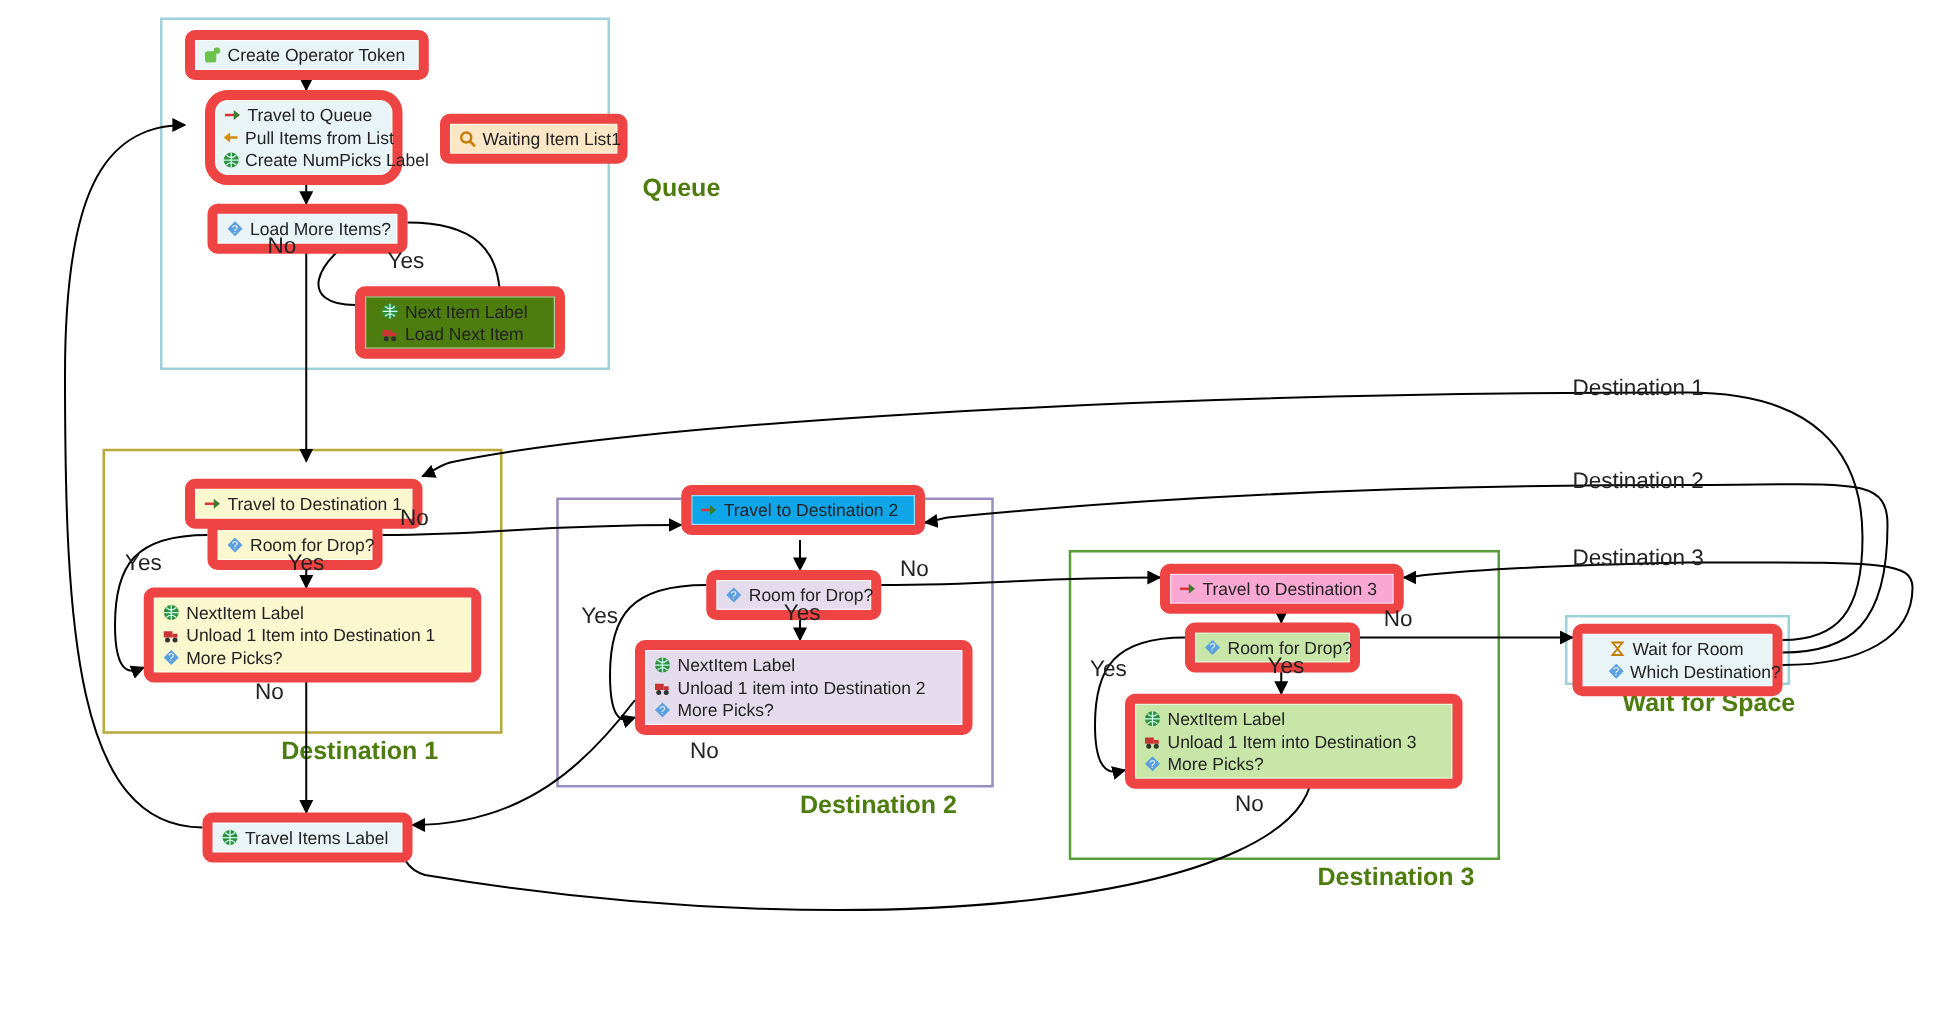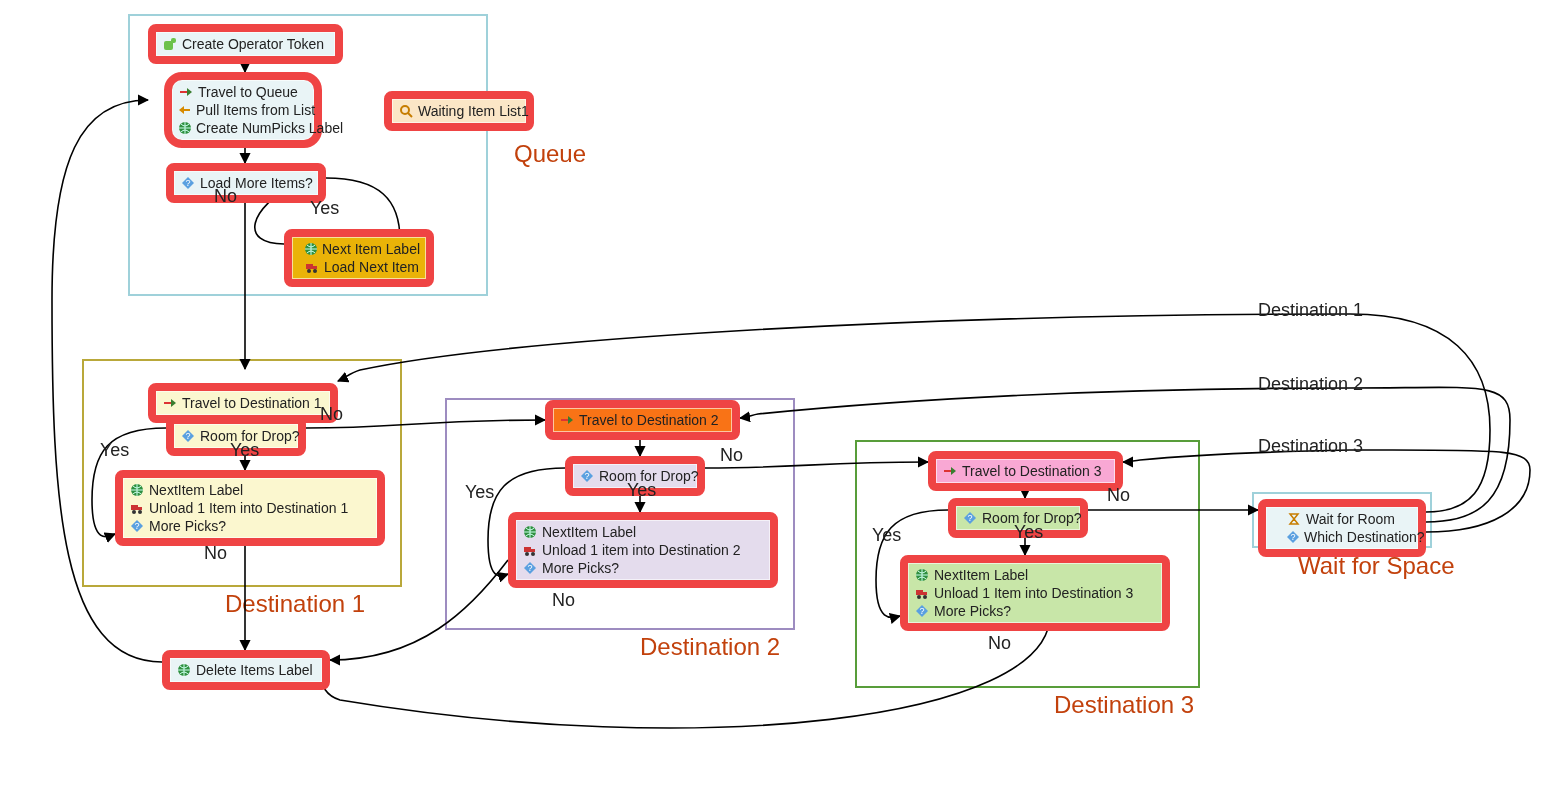--- a/index.html
+++ b/index.html
@@ -1,19 +1,19 @@
 <!DOCTYPE html>
 <html><head>
 <meta charset="utf-8">
 <style>
   html,body{margin:0;padding:0;background:#fff;font-family:"Segoe UI",Tahoma,Arial,sans-serif;font-size:14px;color:#222;}
   #stage{position:relative;width:1553px;height:810px;}
   svg.wires{position:absolute;left:0;top:0;width:1553px;height:810px;pointer-events:none;}
   .container{position:absolute;border:2px solid;box-sizing:border-box;}
-  .container-label{position:absolute;font-size:24px;color:#c2410c;white-space:nowrap;}
+  .container-label{position:absolute;font-size:20px;color:#4d7c0f;white-space:nowrap;font-weight:bold;}
   .node{position:absolute;border:8px solid #ef4444;border-radius:8px;padding:3px 6px;box-sizing:border-box;box-shadow:inset 0 0 0 1px rgba(255,255,255,.6);text-align:center;}
   .node .row{display:flex;align-items:center;gap:4px;line-height:18px;white-space:nowrap;}
   .node.single{display:flex;align-items:center;}
   .edge-label{position:absolute;font-size:18px;color:#222;white-space:nowrap;}
   .ic{display:inline-flex;width:16px;height:16px;align-items:center;justify-content:center;font-size:12px;}
   .ic svg{display:block;}
 </style>
 </head>
 <body>
 <div id="stage">
@@ -97,21 +97,21 @@
         <div class="row">
           <span class="ic">
             <svg width="14" height="14">
               <circle cx="7" cy="7" r="6" fill="#2f8f3f"></circle>
               <path d="M1 7 H13 M7 1 V13 M3 3 Q7 7 11 3 M3 11 Q7 7 11 11" stroke="#cfe" stroke-width="1" fill="none"></path>
             </svg>
           </span>
           <span>Create NumPicks Label</span>
         </div>
       </div>
-      <div class="node single" style="left: 352px; top: 91px; width: 150px; background: rgb(251, 230, 198); margin-left: 32px;">
+      <div class="node single" style="left: 352px; top: 91px; width: 150px; background: rgb(251, 230, 198);">
         <div class="row">
           <span class="ic">
             <svg width="14" height="14">
               <circle cx="6" cy="6" r="4" fill="none" stroke="#c77d00" stroke-width="2"></circle>
               <path d="M9 9 L13 13" stroke="#c77d00" stroke-width="2"></path>
             </svg>
           </span>
           <span>Waiting Item List1</span>
         </div>
       </div>
@@ -119,21 +119,21 @@
         <div class="row">
           <span class="ic">
             <svg width="14" height="14">
               <path d="M7 1 L13 7 L7 13 L1 7 Z" fill="#5aa0e0"></path>
               <text x="7" y="10" text-anchor="middle" font-size="9" fill="#fff">?</text>
             </svg>
           </span>
           <span>Load More Items?</span>
         </div>
       </div>
-      <div class="node" style="left: 284px; top: 229px; width: 150px; background: #eab308; padding-left: 12px;">
+      <div class="node" style="left: 284px; top: 229px; width: 168px; background: #4d7c0f; padding-left: 12px;">
         <div class="row">
           <span class="ic">
             <svg width="14" height="14">
               <circle cx="7" cy="7" r="6" fill="#2f8f3f"></circle>
               <path d="M1 7 H13 M7 1 V13 M3 3 Q7 7 11 3 M3 11 Q7 7 11 11" stroke="#cfe" stroke-width="1" fill="none"></path>
             </svg>
           </span>
           <span>Next Item Label</span>
         </div>
         <div class="row">
@@ -194,21 +194,21 @@
         <div class="row">
           <span class="ic">
             <svg width="14" height="14">
               <path d="M7 1 L13 7 L7 13 L1 7 Z" fill="#5aa0e0"></path>
               <text x="7" y="10" text-anchor="middle" font-size="9" fill="#fff">?</text>
             </svg>
           </span>
           <span>More Picks?</span>
         </div>
       </div>
-      <div class="node single" style="left: 545px; top: 400px; width: 195px; background: #f97316;">
+      <div class="node single" style="left: 545px; top: 388px; width: 195px; background: #0ea5e9;">
         <div class="row">
           <span class="ic">
             <svg width="14" height="14">
               <path d="M1 7 L10 7" stroke="#d33" stroke-width="2"></path>
               <path d="M8 3 L13 7 L8 11" fill="#3a7d2f"></path>
             </svg>
           </span>
           <span>Travel to Destination 2</span>
         </div>
       </div>
@@ -327,21 +327,21 @@
         </div>
       </div>
       <div class="node single" style="left: 162px; top: 650px; width: 168px; background: rgb(233, 244, 246);">
         <div class="row">
           <span class="ic">
             <svg width="14" height="14">
               <circle cx="7" cy="7" r="6" fill="#2f8f3f"></circle>
               <path d="M1 7 H13 M7 1 V13 M3 3 Q7 7 11 3 M3 11 Q7 7 11 11" stroke="#cfe" stroke-width="1" fill="none"></path>
             </svg>
           </span>
-          <span>Delete Items Label</span>
+          <span>Travel Items Label</span>
         </div>
       </div>
     </div>
 
 <div id="labels-layer">
       <div class="edge-label" style="left: 214px; top: 186px;">No</div>
       <div class="edge-label" style="left: 310px; top: 198px;">Yes</div>
       <div class="edge-label" style="left: 320px; top: 404px;">No</div>
       <div class="edge-label" style="left: 230px; top: 440px;">Yes</div>
       <div class="edge-label" style="left: 100px; top: 440px;">Yes</div>

